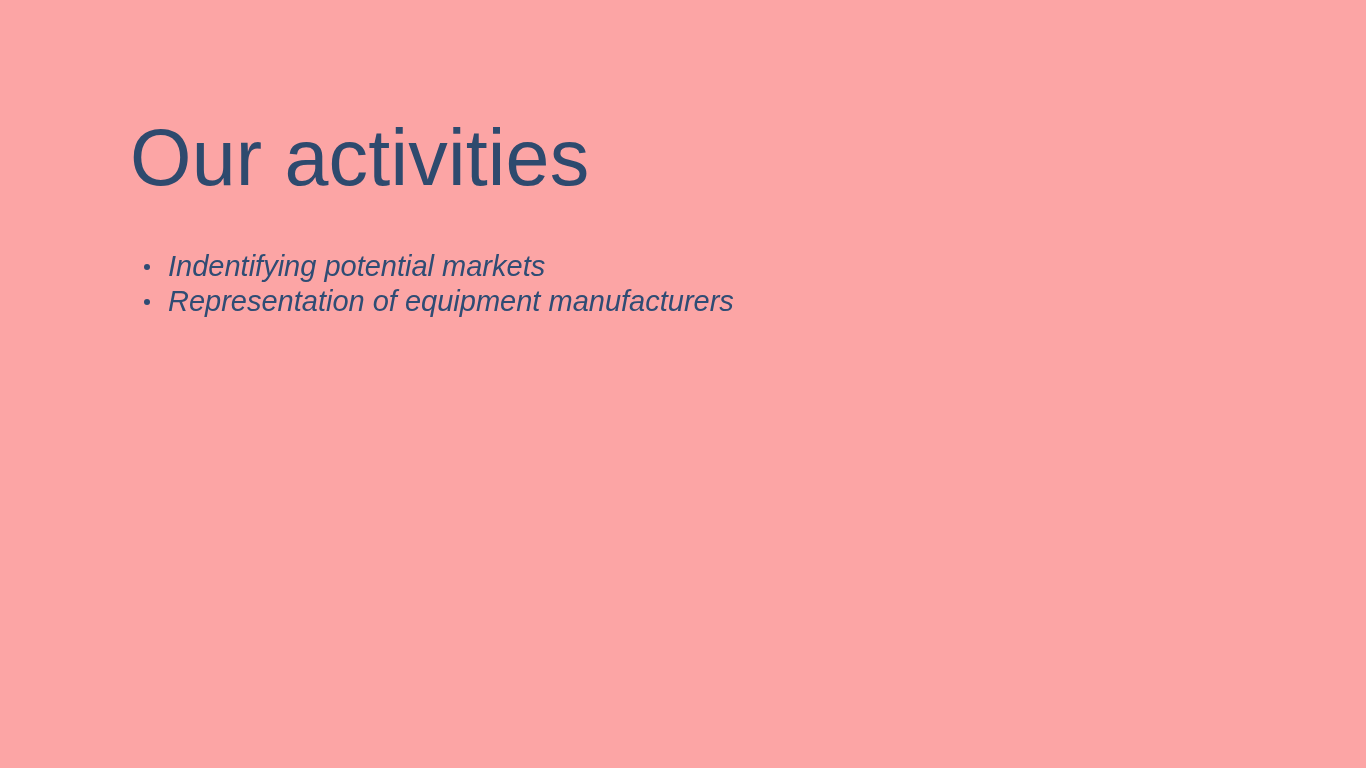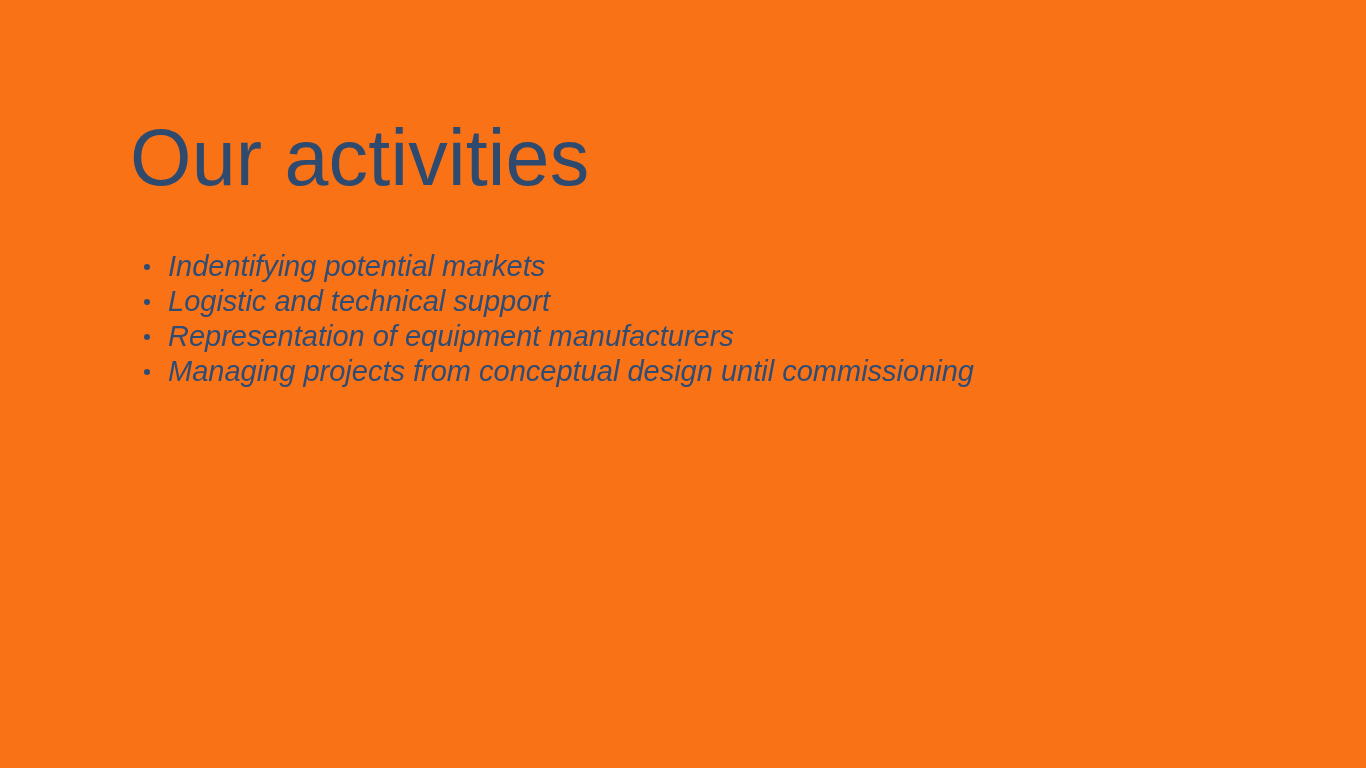--- a/index.html
+++ b/index.html
@@ -16,21 +16,21 @@
     position: relative;
     -webkit-font-smoothing: antialiased;
   }
 
   .slide {
     position: absolute;
     left: 0;
     top: 0;
     width: 1366px;
     height: 768px;
-    background: #f97316;
+    background: #fca5a5;
   }
 
   
   .slide-title {
     position: absolute;
     left: 130px;
     top: 118px;
     width: 1100px;
     margin: 0;
     font-family: "Liberation Sans", "DejaVu Sans", sans-serif;
@@ -91,30 +91,22 @@
   <h1 class="slide-title">Our activities</h1>
 
   <ul class="bullet-list">
 
     <li class="bullet-item">
       <span class="bullet-marker"></span>
       <span class="bullet-text">Indentifying potential markets</span>
     </li>
 
 
-    <li class="bullet-item">
-      <span class="bullet-marker"></span>
-      <span class="bullet-text">Logistic and technical support</span>
-    </li>
 
     <li class="bullet-item">
       <span class="bullet-marker"></span>
       <span class="bullet-text">Representation of equipment manufacturers</span>
     </li>
 
-    <li class="bullet-item">
-      <span class="bullet-marker"></span>
-      <span class="bullet-text">Managing projects from conceptual design until commissioning</span>
-    </li>
 
   </ul>
 
 </div>
 
 </body></html>

